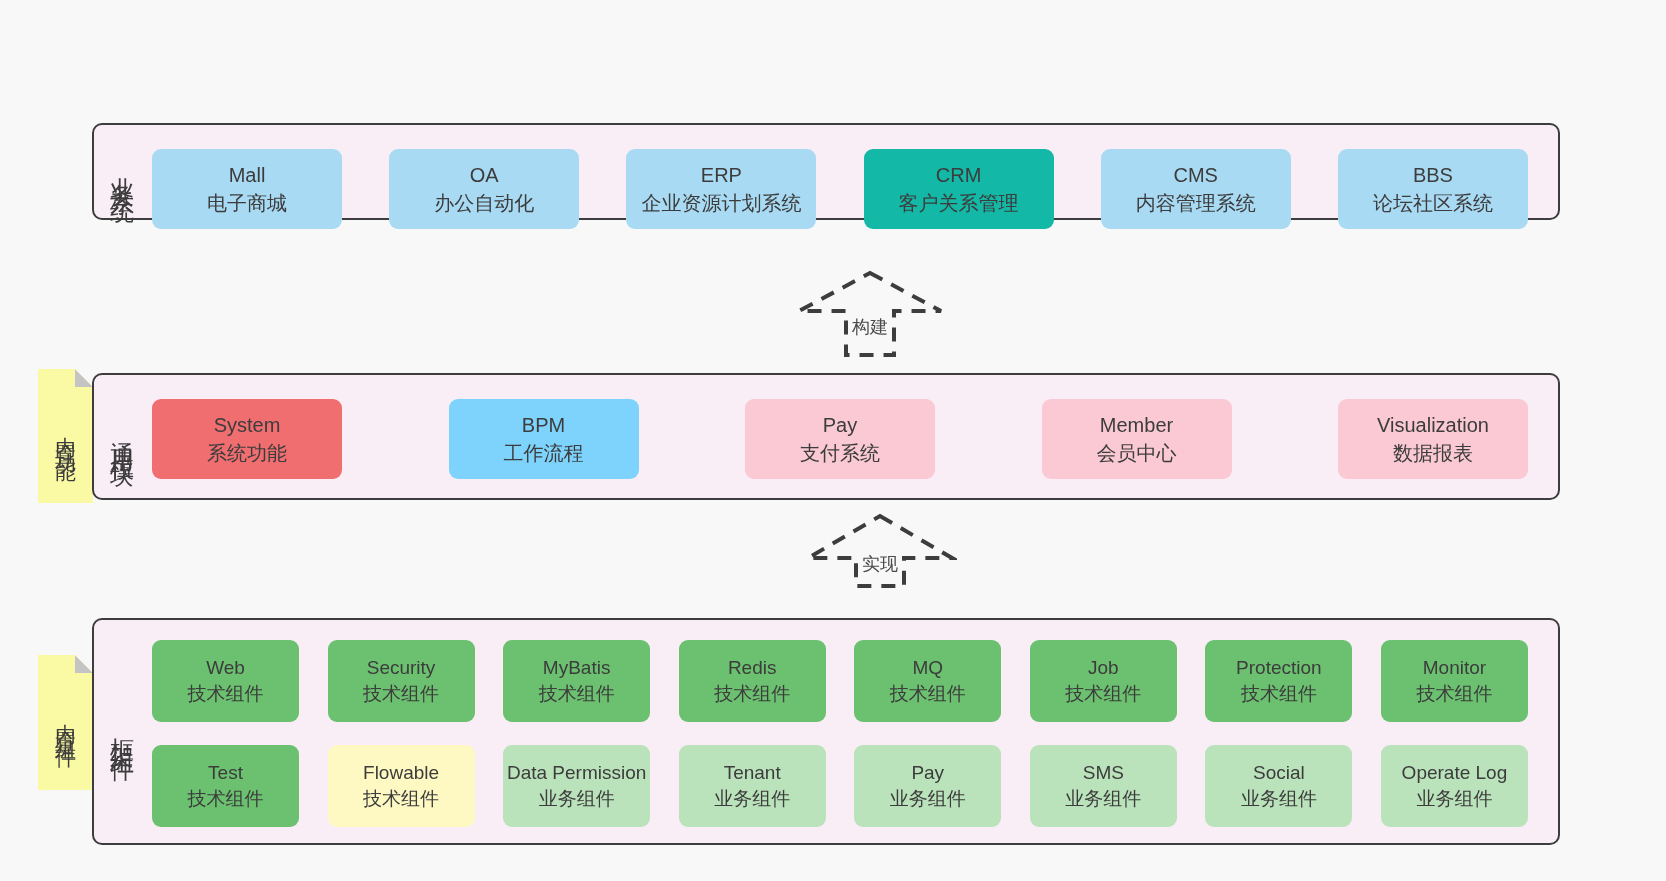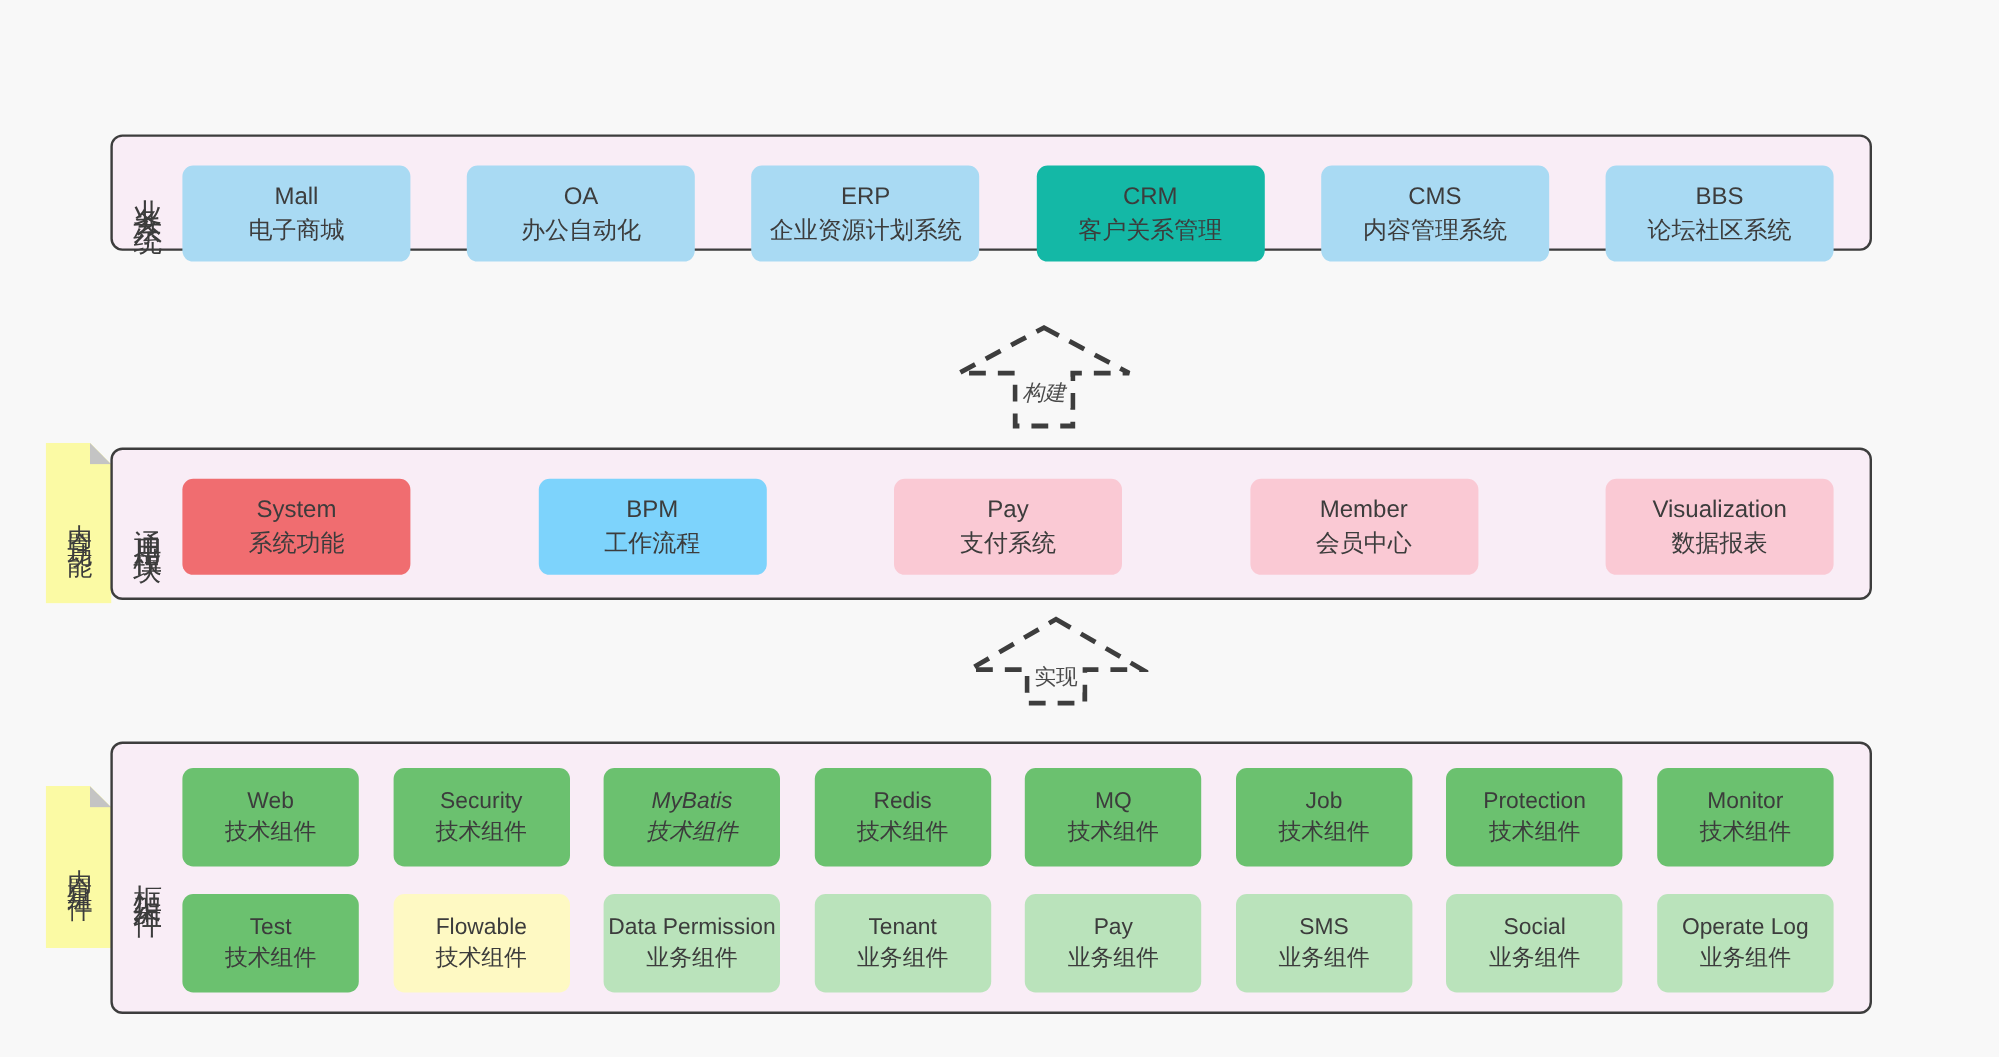--- a/index.html
+++ b/index.html
@@ -12,21 +12,21 @@
     color:var(--text,#3c3c3c);
   }
 
   
   .band {
     position:absolute; left:92px; width:1468px;
     background:var(--band-bg,#f9edf6);
     border:2px solid var(--band-border,#3d3d3d);
     border-radius:10px;
   }
-  .band-1 { top:112px; height:97px; }
+  .band-1 { top:123px; height:97px; }
   .band-2 { top:373px; height:127px; }
   .band-3 { top:618px; height:227px; }
 
   .v-label {
     position:absolute; left:8px; top:0; height:100%; width:40px;
     display:flex; align-items:center; justify-content:center;
     writing-mode:vertical-rl; text-orientation:upright;
     font-size:24px; letter-spacing:7px; color:var(--text,#3c3c3c);
   }
 
@@ -72,21 +72,21 @@
     stroke-width:4;
     stroke-dasharray:14 10;
   }
   .arrow-1 { left:795px; top:269px; }
   .arrow-2 { left:803px; top:512px; }
   .arrow-label {
     position:absolute; transform:translate(-50%,-50%);
     background:var(--page-bg,#f8f8f8);
     font-size:18px; color:#4a4a4a; padding:1px 4px; white-space:nowrap;
   }
-  .arrow-label-1 { left:870px; top:327px;font-style:italic; }
+  .arrow-label-1 { left:870px; top:327px; }
   .arrow-label-2 { left:880px; top:564px; }
 </style>
 </head>
 <body>
 
 <div class="sticky sticky-1">
   <div class="fold"></div>
   <span>内置功能</span>
 </div>
 <div class="sticky sticky-2">
@@ -164,21 +164,21 @@
   <div class="v-label">框架组件</div>
   <div class="row row-1">
     <div class="box" style="background: rgb(107, 193, 111);">
       <span>Web</span>
       <span>技术组件</span>
     </div>
     <div class="box" style="background: rgb(107, 193, 111);">
       <span>Security</span>
       <span>技术组件</span>
     </div>
-    <div class="box" style="background: rgb(107, 193, 111); font-style: italic;">
+    <div class="box" style="background: rgb(107, 193, 111);">
       <span>MyBatis</span>
       <span>技术组件</span>
     </div>
     <div class="box" style="background: rgb(107, 193, 111);">
       <span>Redis</span>
       <span>技术组件</span>
     </div>
     <div class="box" style="background: rgb(107, 193, 111);">
       <span>MQ</span>
       <span>技术组件</span>

